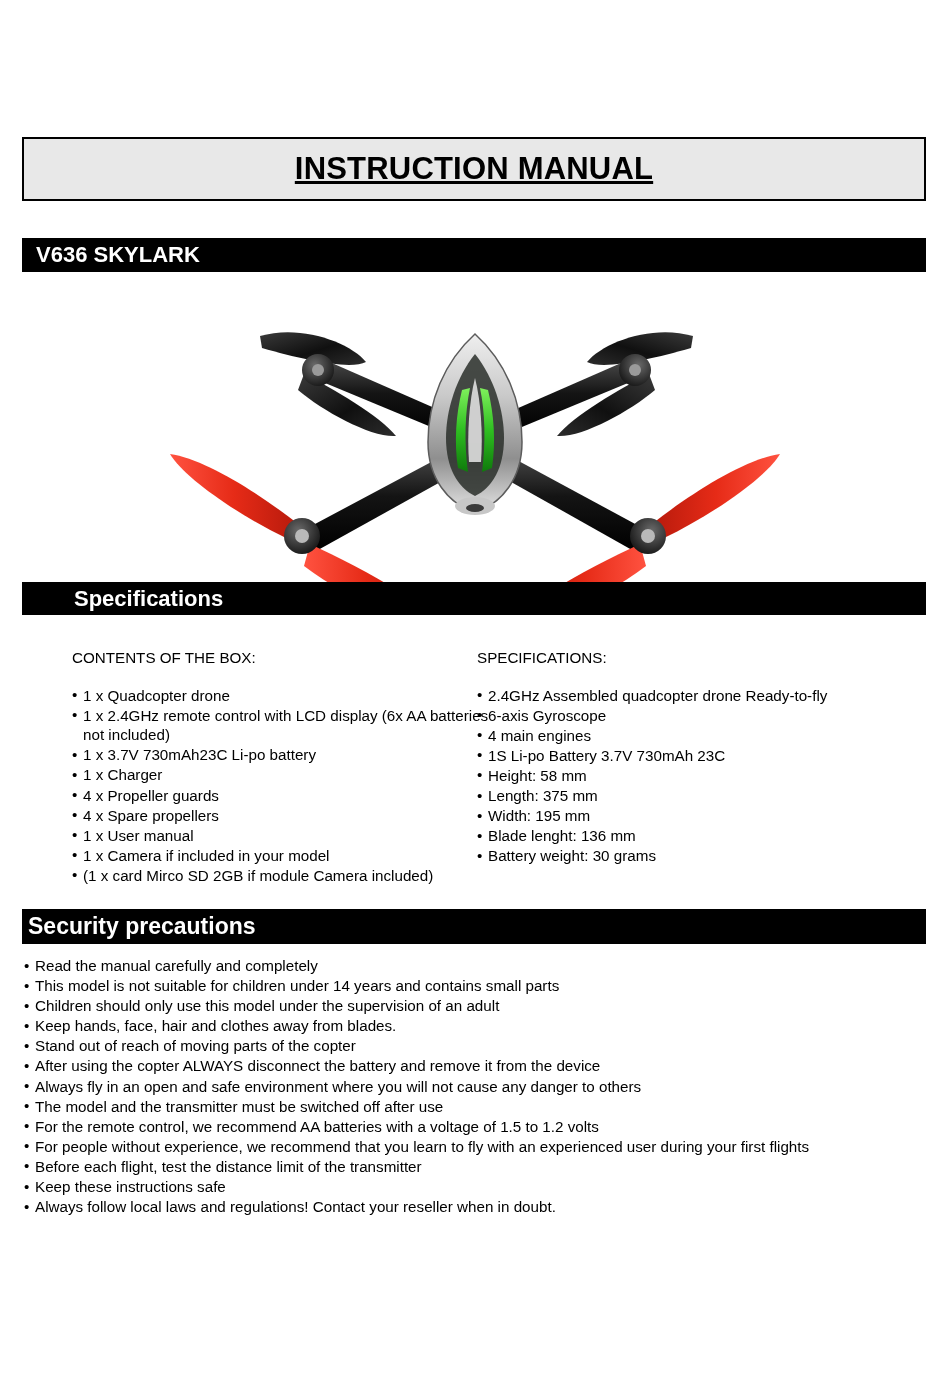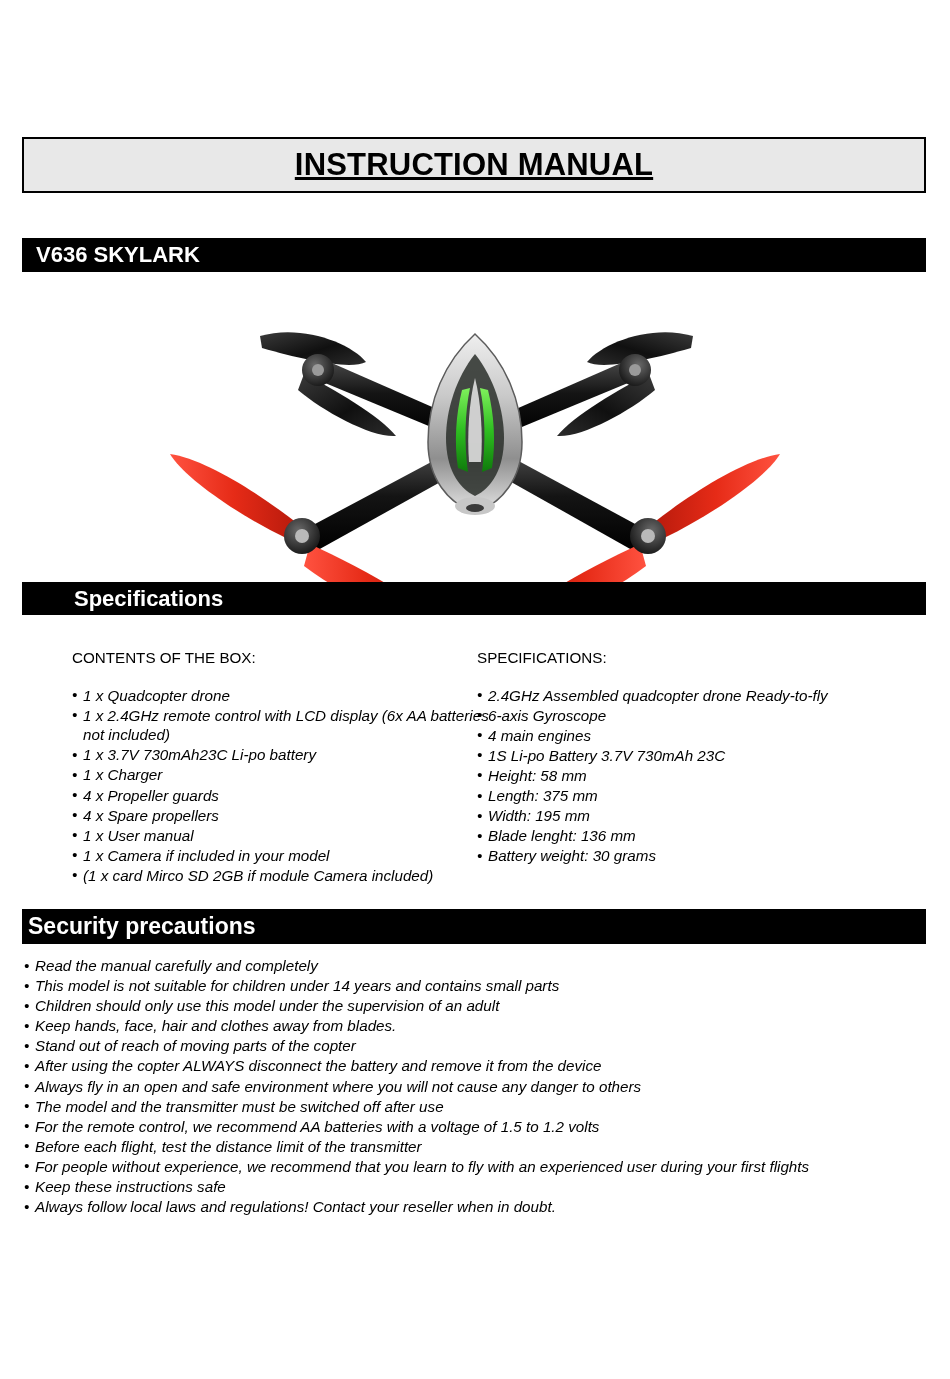--- a/index.html
+++ b/index.html
@@ -21,21 +21,21 @@
     width: 950px;
     height: 1379px;
   }
 
   
   .title-box {
     position: absolute;
     left: 22px;
     top: 137px;
     width: 904px;
-    height: 56px;
+    height: 64px;
     border: 2px solid #000;
     background: #e8e8e8;
     box-sizing: border-box;
     display: flex;
     align-items: center;
     justify-content: center;
     text-align: center;
   }
   .title-text {
     font-size: 31px;
@@ -110,21 +110,20 @@
   }
   .bullet-list {
     list-style: none;
     margin: 0;
     padding: 0;
   }
   .bullet-list li {
     position: relative;
     padding-left: 11px;
     margin: 0 0 0.5px 0;
-    font-style: italic;
   }
   .bullet-list li::before {
     content: "\2022";
     position: absolute;
     left: 0;
     top: -0.5px;
   }
 
   
   #security-list {
@@ -269,19 +268,19 @@
   <ul class="bullet-list" id="security-list">
     <li>Read the manual carefully and completely</li>
     <li>This model is not suitable for children under 14 years and  contains small parts</li>
     <li>Children should only use this model under the supervision of an adult</li>
     <li>Keep hands, face, hair and clothes away from blades.</li>
     <li>Stand out of reach of moving parts of the copter</li>
     <li>After using the copter ALWAYS disconnect the battery and remove it from the device</li>
     <li>Always fly in an open and safe environment where you will not cause any danger to others</li>
     <li>The model and the transmitter must be switched off after use</li>
     <li>For the remote control, we recommend AA batteries with a voltage of 1.5 to 1.2 volts</li>
+    <li>For people without experience, we recommend that you learn to fly with an experienced user during your first flights</li>
     <li>Before each flight, test the distance limit of the transmitter</li>
-    <li>For people without experience, we recommend that you learn to fly with an experienced user during your first flights</li>
     <li>Keep these instructions safe</li>
     <li>Always follow local laws and regulations! Contact your reseller when in doubt.</li>
   </ul>
 
 </div>
 
 </body></html>

